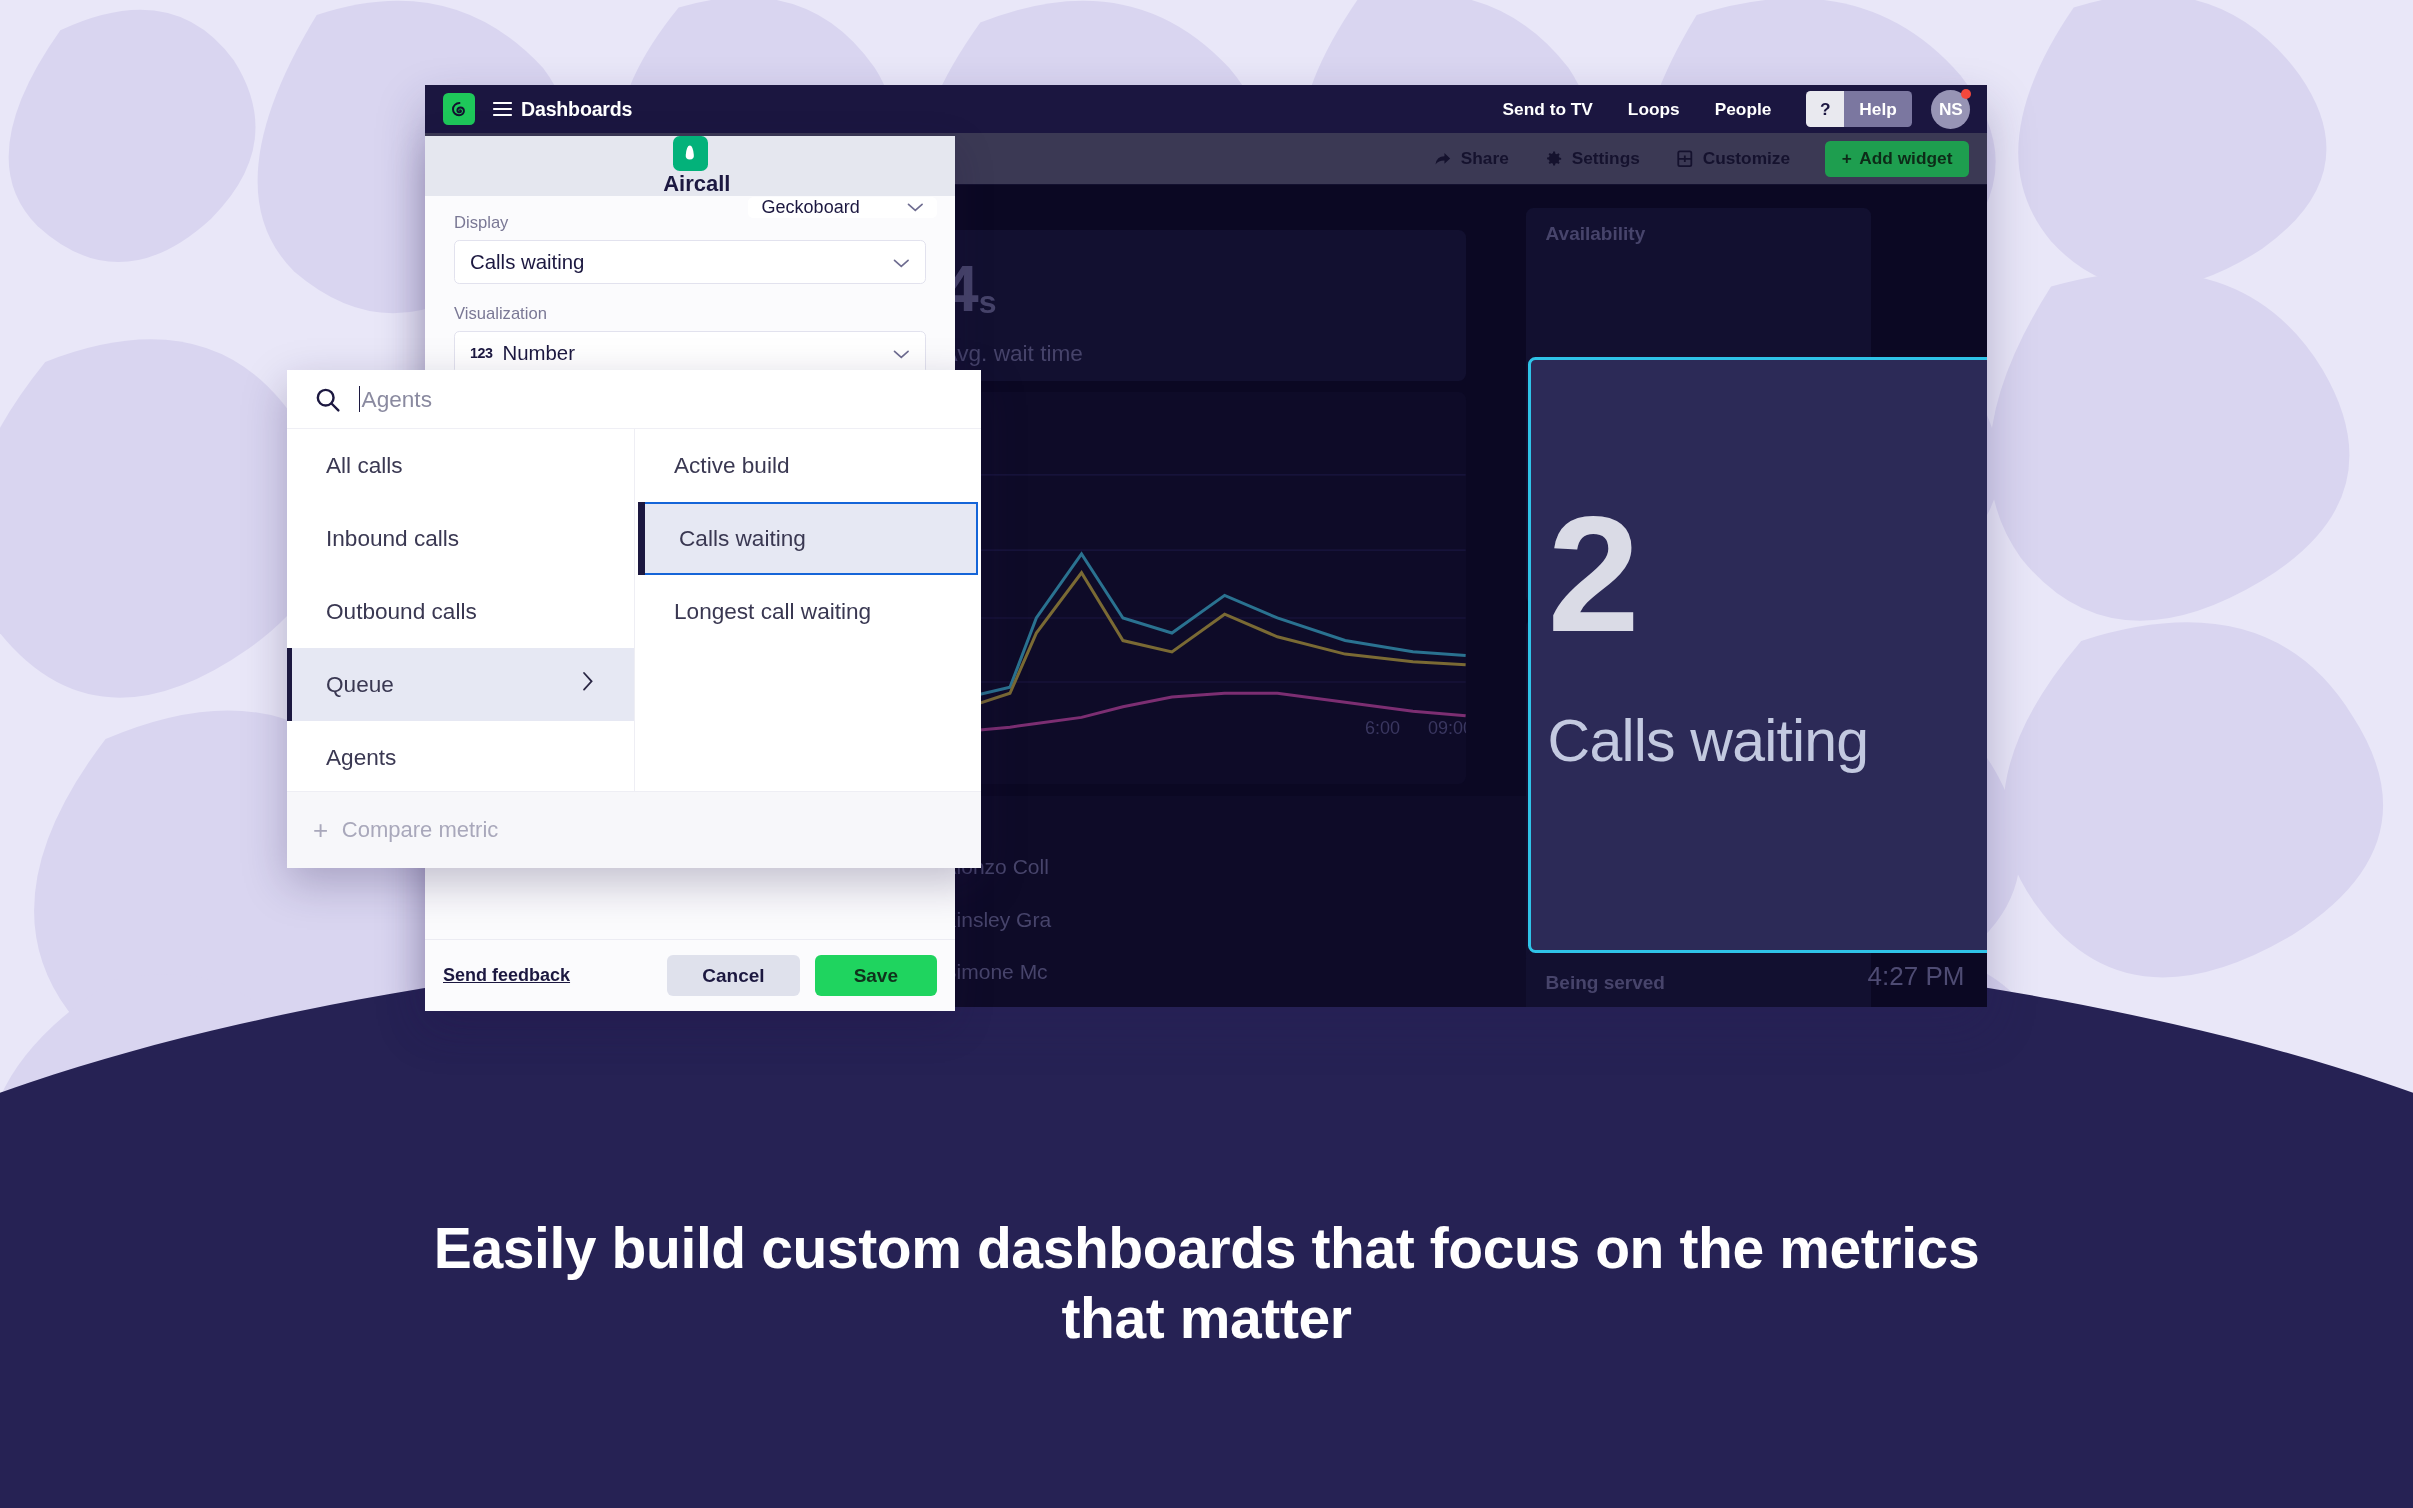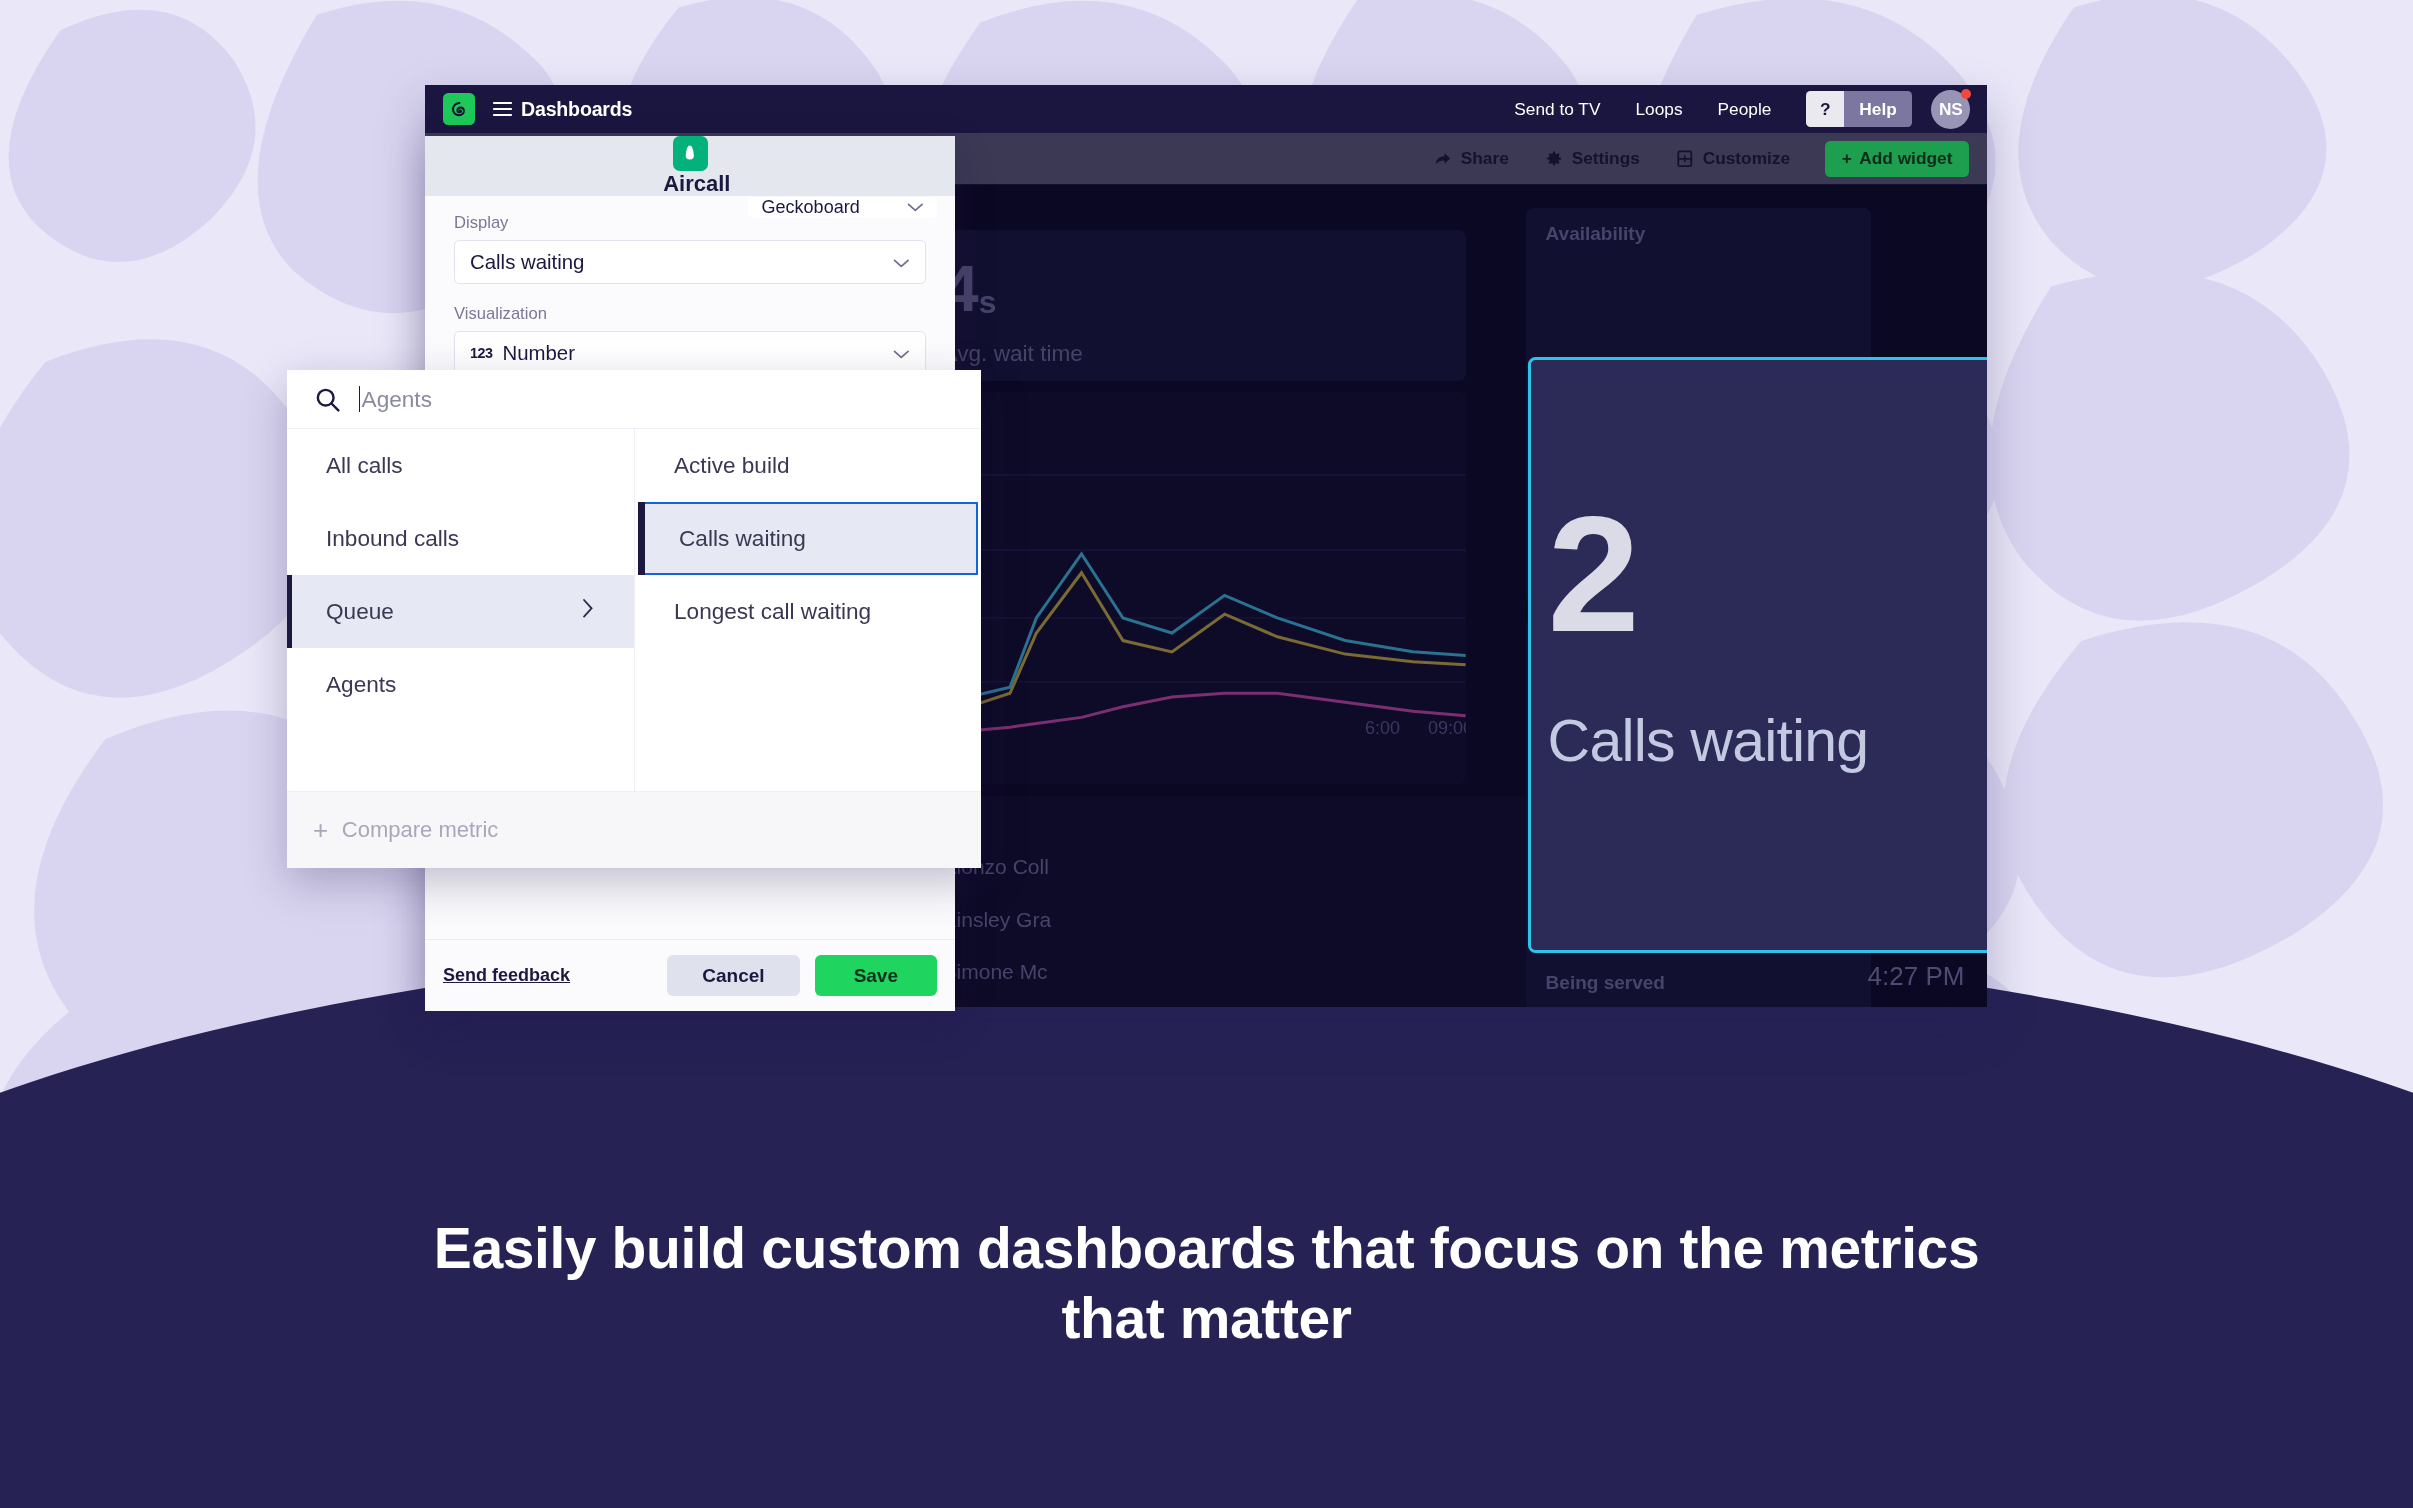--- a/index.html
+++ b/index.html
@@ -63,21 +63,21 @@
     display:flex; align-items:center;
   }
   .gb-logo {
     width:32px;height:32px;margin-left:18px;border-radius:5.3px;background:#1ec85a;
     display:flex;align-items:center;justify-content:center;flex:none;
   }
   .hamburger { margin-left:18px; display:flex; flex-direction:column; gap:3.8px; }
   .hamburger i { display:block; width:19px; height:2.3px; background:#fff; border-radius:0.8px;}
   .nav-title { color:#fff; font-size:19.6px; font-weight:700; margin-left:9px; letter-spacing:-0.2px;}
   .topnav-right { margin-left:auto; display:flex; align-items:center; gap:0; padding-right:16.6px;}
-  .nav-link { color:#fff; font-size:17.3px; font-weight:400; margin-right:35px; white-space:nowrap;}
+  .nav-link { color:#fff; font-size:17.3px; font-weight:700; margin-right:35px; white-space:nowrap;}
   .help-group { display:flex; border-radius:4.5px; overflow:hidden; height:36px; margin-right:19.6px;}
   .help-q { background:#e9e9ef; color:#1b1640; width:38px; display:flex;align-items:center;justify-content:center;font-size:17.3px;font-weight:700;}
   .help-lbl { background:#7b77a0; color:#fff; padding:0 15px; display:flex;align-items:center;font-size:17.3px;font-weight:700;}
   .avatar-wrap { position:relative; }
   .avatar {
     width:39px;height:39px;border-radius:50%;background:#9794b5;color:#fff;
     display:flex;align-items:center;justify-content:center;font-size:17.3px;font-weight:700;
   }
   .avatar-dot { position:absolute; right:-0.8px; top:-0.8px; width:10.6px;height:10.6px;border-radius:50%;background:#f4483c;}
 
@@ -426,20 +426,23 @@
     </div>
 
     <div class="mp-cols">
       <div class="mp-col-left">
         <div class="mp-item">
           <span>All calls</span>
         </div>
         <div class="mp-item">
           <span>Inbound calls</span>
         </div>
+        <div class="mp-item">
+          <span>Outbound calls</span>
+        </div>
         <div class="mp-item sel-left">
           <span>Queue</span>
           <span class="arrow">
             <svg width="13.6" height="22.6" viewBox="0 0 18 30" aria-hidden="true">
                 <path d="M4 4 L14 15 L4 26" fill="none" stroke="#2a2744" stroke-width="2.4" stroke-linecap="round"></path>
               </svg>
           </span>
         </div>
         <div class="mp-item">
           <span>Agents</span>

